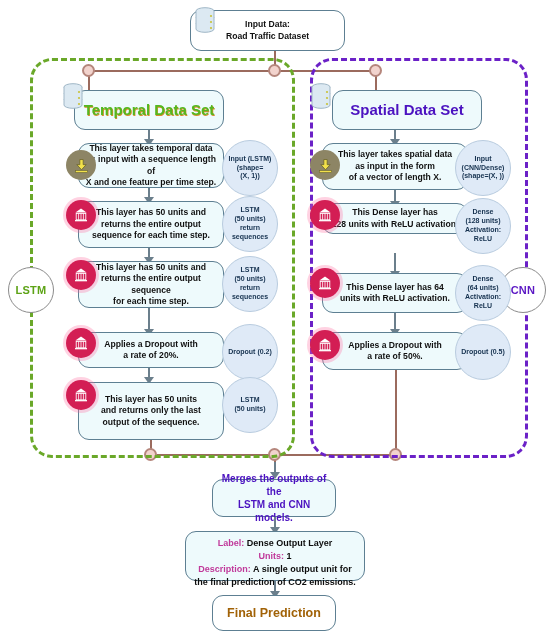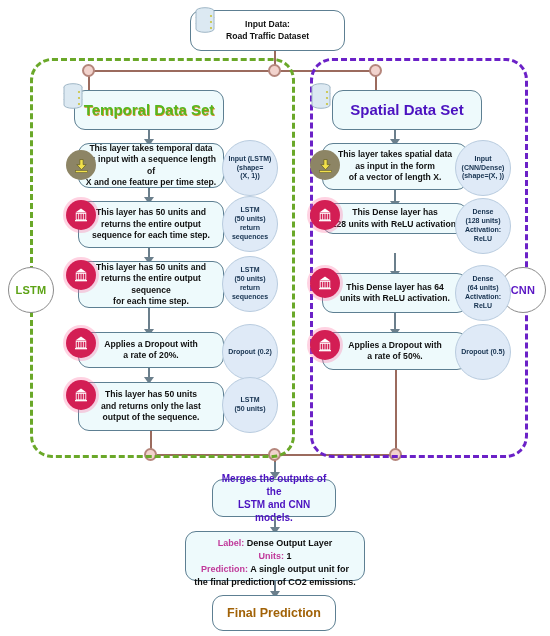--- a/index.html
+++ b/index.html
@@ -203,21 +203,21 @@
   <div class="icon-circle ic-layer" style="left:66px;top:328px;">
     <svg viewBox="0 0 20 20" width="16" height="16">
       <path d="M10 2 L17 7 H3 Z" fill="#ffffff"></path>
       <rect x="4" y="8" width="12" height="8" fill="none" stroke="#ffffff" stroke-width="1.1"></rect>
       <path d="M7 8 v8 M10 8 v8 M13 8 v8" stroke="#ffffff" stroke-width="1"></path>
       <rect x="2.5" y="16.3" width="15" height="1.6" fill="#ffffff"></rect>
     </svg>
   </div>
   <div class="pill" style="left:222px;top:324px;width:56px;height:56px;">Dropout (0.2)</div>
 
-  <div class="box" style="left:78px;top:382px;width:146px;height:49px;">
+  <div class="box" style="left:78px;top:382px;width:146px;height:58px;">
     <span class="txt">This layer has 50 units
 and returns only the last
 output of the sequence.</span>
   </div>
   <div class="icon-circle ic-layer" style="left:66px;top:380px;">
     <svg viewBox="0 0 20 20" width="16" height="16">
       <path d="M10 2 L17 7 H3 Z" fill="#ffffff"></path>
       <rect x="4" y="8" width="12" height="8" fill="none" stroke="#ffffff" stroke-width="1.1"></rect>
       <path d="M7 8 v8 M10 8 v8 M13 8 v8" stroke="#ffffff" stroke-width="1"></path>
       <rect x="2.5" y="16.3" width="15" height="1.6" fill="#ffffff"></rect>
@@ -329,21 +329,21 @@
   <div class="box out-box" style="left:185px;top:531px;width:180px;height:50px;display:block;padding:5px 4px;">
     <div>
       <span class="lbl-k">Label:</span>
       <span class="lbl-v">Dense Output Layer</span>
     </div>
     <div>
       <span class="lbl-k">Units:</span>
       <span class="lbl-v">1</span>
     </div>
     <div>
-      <span class="lbl-k">Prediction:</span>
+      <span class="lbl-k">Description:</span>
       <span class="lbl-v">A single output unit for</span>
     </div>
     <div class="lbl-v">the final prediction of CO2 emissions.</div>
   </div>
 
   <div class="arrow-line" style="left:274px;top:581px;height:12px;"></div>
   <div class="arrow-head" style="left:270px;top:591px;"></div>
 
   <div class="box plain" style="left:212px;top:595px;width:124px;height:36px;">
     <span class="txt txt-final">Final Prediction</span>

